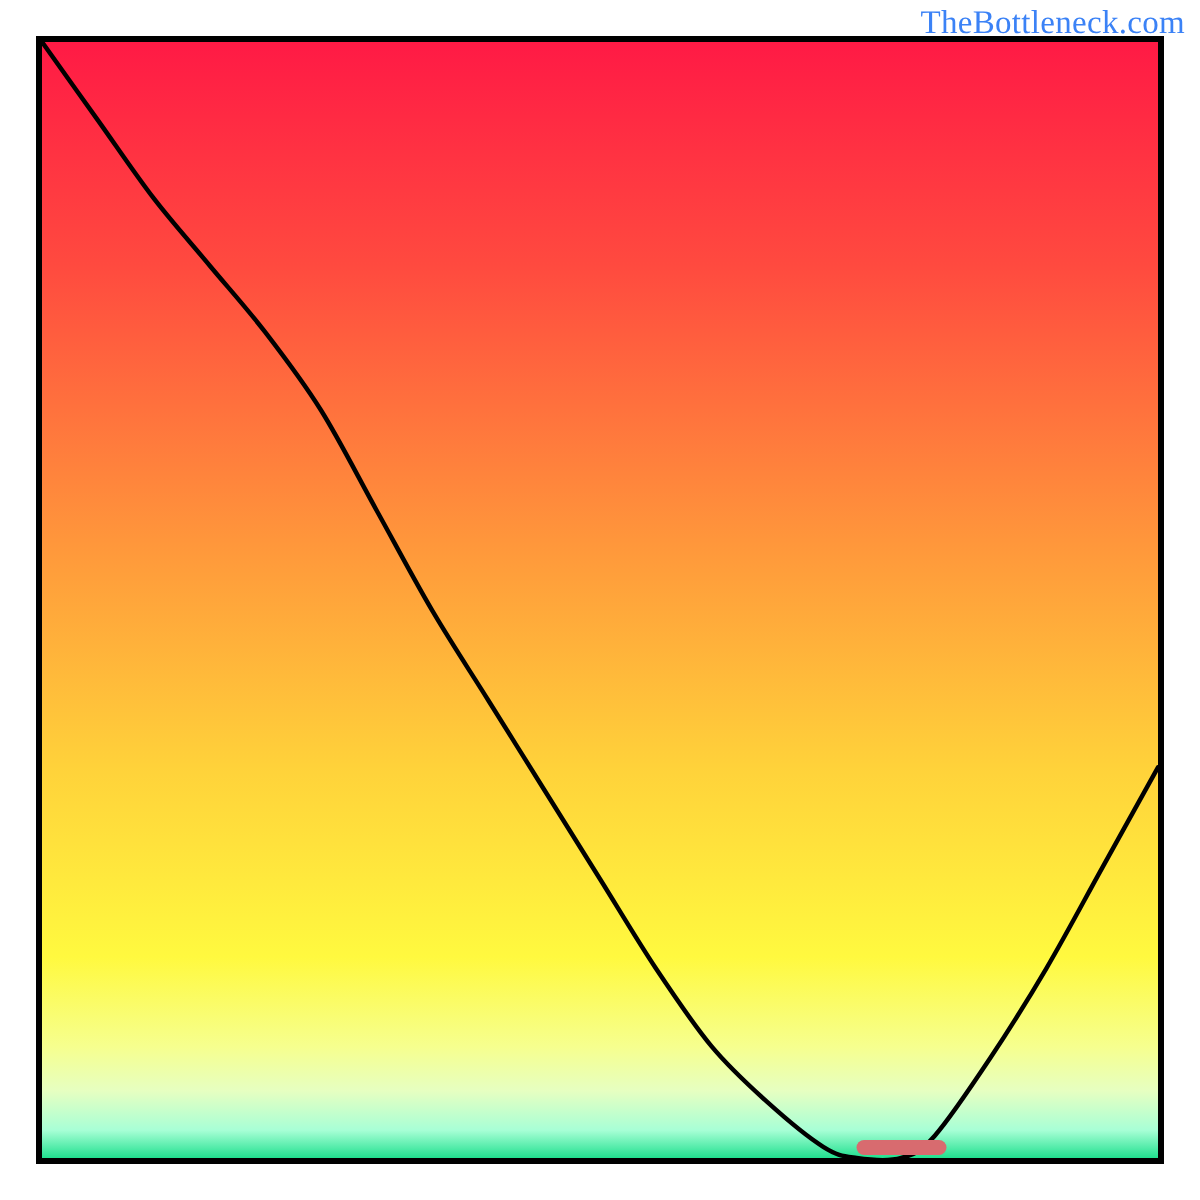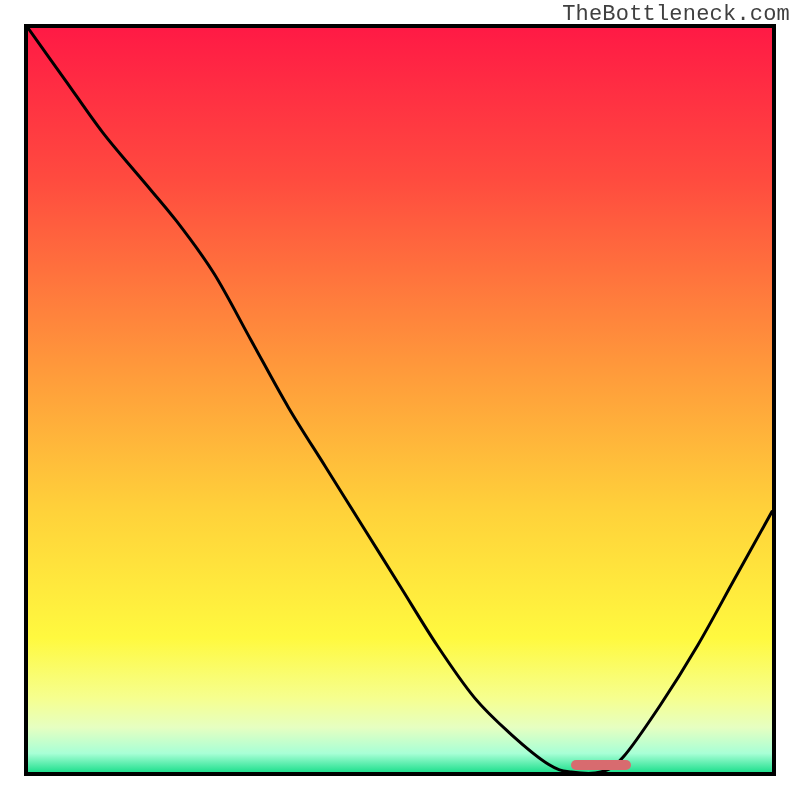--- a/index.html
+++ b/index.html
@@ -12,24 +12,24 @@
   }
   .frame {
     position: relative;
     width: 800px;
     height: 800px;
   }
   .watermark {
     position: absolute;
     top: 2px;
     right: 10px;
-    font-family: Liberation Mono, monospace;
+    font-family: Liberation Serif, serif;
     font-size: 22px;
     font-weight: 500;
-    color: #404040;
+    color: #3b82f6;
     letter-spacing: 0.2px;
   }
   .plot-border {
     position: absolute;
     left: 24px;
     top: 24px;
     width: 752px;
     height: 752px;
     border: 4px solid #000;
     box-sizing: border-box;

